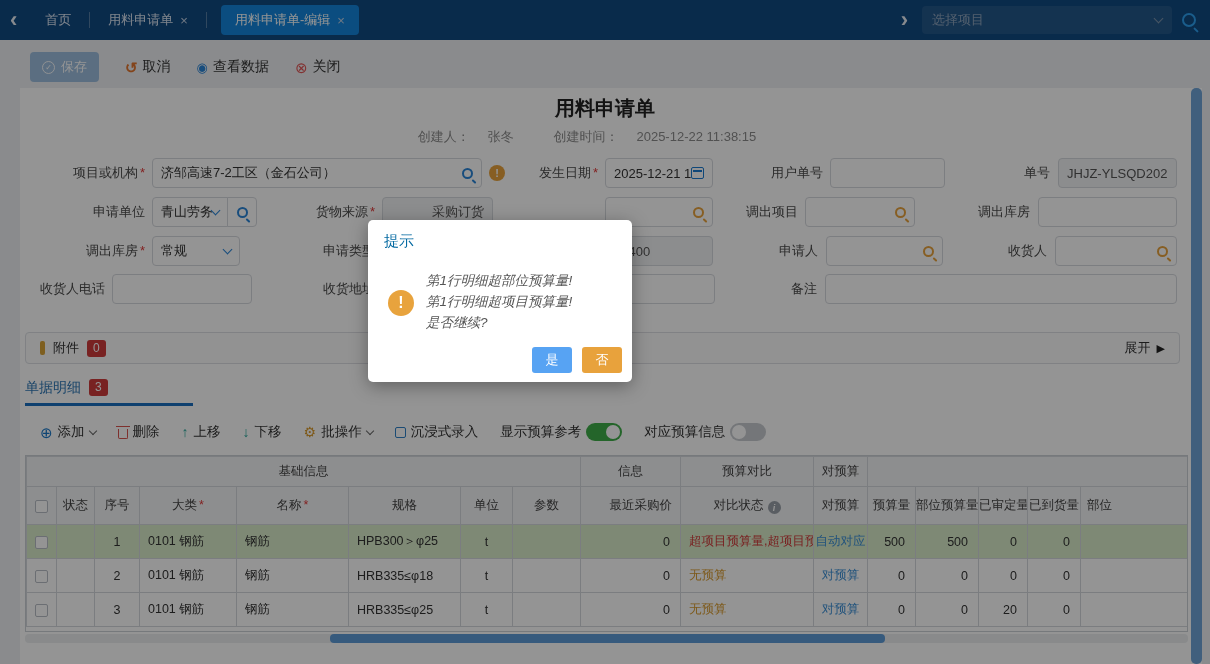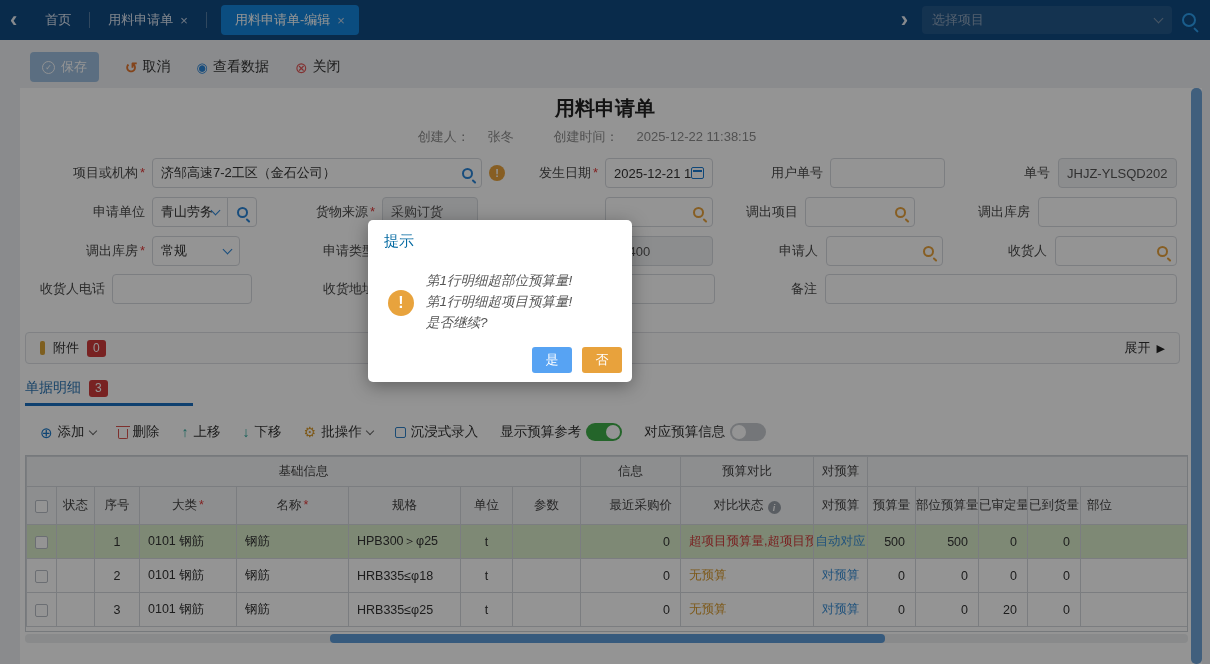--- a/index.html
+++ b/index.html
@@ -58,21 +58,21 @@
 
   
   .attach { position:absolute; left:25px; top:332px; width:1155px; height:32px; border:1px solid #dcdfe3; border-radius:4px; background:#fbfbfc; display:flex; align-items:center; padding:0 14px; }
   .att-mark { width:5px; height:14px; background:#d9a437; border-radius:2px; margin-right:8px; }
   .att-label { font-size:13px; color:#333; margin-right:8px; }
   .badge { background:#cf3b3b; color:#fff; font-size:12px; border-radius:3px; padding:1px 6px; line-height:15px; }
   .expand { margin-left:auto; display:flex; align-items:center; gap:6px; font-size:13px; color:#333; cursor:pointer; }
   .tri { color:#222; font-size:11px; }
 
   
-  .dtab { position:absolute; left:25px; top:379px; display:flex; align-items:flex-end; gap:8px; cursor:pointer; }
+  .dtab { position:absolute; left:25px; top:379px; display:flex; align-items:flex-start; gap:8px; cursor:pointer; }
   .dtab .tlabel { font-size:14px; color:#2f77b5; }
   .dtab-line { position:absolute; left:25px; top:403px; width:168px; height:3px; background:#1a6fc0; }
 
   
   .gridbar { position:absolute; left:40px; top:418px; height:28px; display:flex; align-items:center; gap:22px; font-size:13.5px; color:#333; }
   .gitem { display:flex; align-items:center; gap:5px; cursor:pointer; background:none; border:none; font-size:13.5px; color:#333; }
   .ic-plus { color:#1a78c8; font-size:15px; line-height:1; }
   .chev-g { width:6px; height:6px; border-right:1.4px solid #666; border-bottom:1.4px solid #666; transform:rotate(45deg); margin-top:-3px; }
   .ic-trash { width:10px; height:10px; border:1.5px solid #d9534f; border-top:none; border-radius:0 0 2px 2px; position:relative; margin-top:4px; }
   .ic-trash::before { content:""; position:absolute; top:-3.5px; left:-3px; width:14px; height:1.5px; background:#d9534f; }
@@ -200,21 +200,21 @@
 
   <div class="flabel" style="left:20px;top:197px;width:125px;"><span>申请单位</span></div>
   <div class="fbox" style="left:152px;top:197px;width:76px;border-radius:4px 0 0 4px;">
     <span class="fval">青山劳务-</span>
     <span class="chev-b"></span>
   </div>
   <div class="sbtn" style="left:227px;top:197px;">
       <span class="mag"></span>
     </div>
   <div class="flabel" style="left:262px;top:197px;width:113px;"><span>货物来源</span><span class="req">*</span></div>
-  <div class="fbox ro" style="left:382px;top:197px;width:96px;">
+  <div class="fbox ro" style="left:382px;top:197px;width:111px;text-align:right;">
       <span class="fval">采购订货</span>
     </div>
   <div class="fbox" style="left:605px;top:197px;width:108px;">
     <span class="fval"></span>
     <span class="mag amber"></span>
   </div>
   <div class="flabel" style="left:718px;top:197px;width:80px;"><span>调出项目</span></div>
   <div class="fbox" style="left:805px;top:197px;width:110px;">
     <span class="fval"></span>
     <span class="mag amber"></span>

